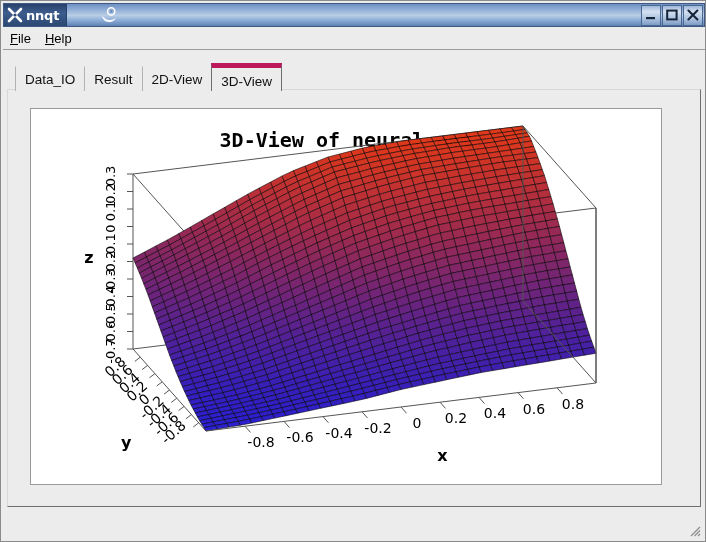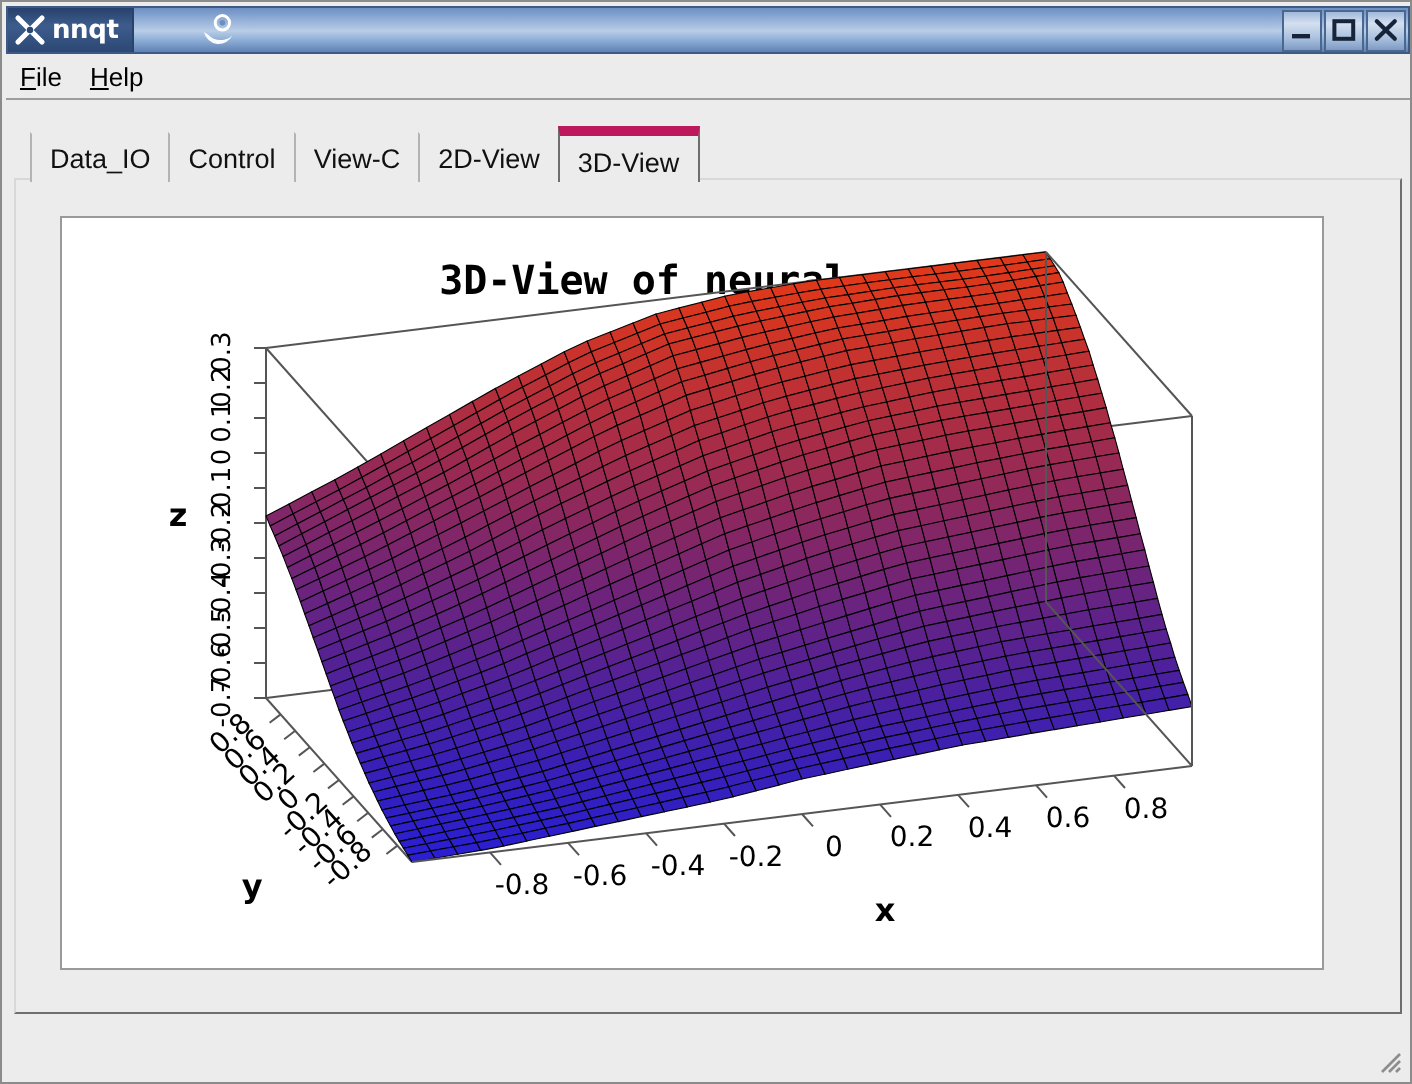--- a/index.html
+++ b/index.html
@@ -172,22 +172,21 @@
     </div>
   </div>
 
   <div class="menubar">
     <div class="menuitem"><u>F</u><span>ile</span></div>
     <div class="menuitem"><u>H</u><span>elp</span></div>
   </div>
 
   <div class="tabstrip">
     <div class="tab"><span>Data_IO</span></div>
-    <div class="tab"><span>Control</span></div>
-    <div class="tab"><span>View-C</span></div>
+    <div class="tab"><span>Result</span></div>
     <div class="tab"><span>2D-View</span></div>
     <div class="tab active"><span>3D-View</span></div>
     <div class="tab-endcap"></div>
   </div>
 
   <div class="tabpage">
     <div class="plotframe">
       <svg class="plot-svg" id="plot-svg" width="630" height="375" viewBox="0 0 630 375">
         <rect x="0" y="0" width="630" height="375" fill="#ffffff"></rect>
         <text id="plot-title" x="315" y="38" text-anchor="middle" font-family="&quot;DejaVu Sans Mono&quot;, monospace" font-size="20" font-weight="bold" fill="#000000">3D-View of neural net</text>

